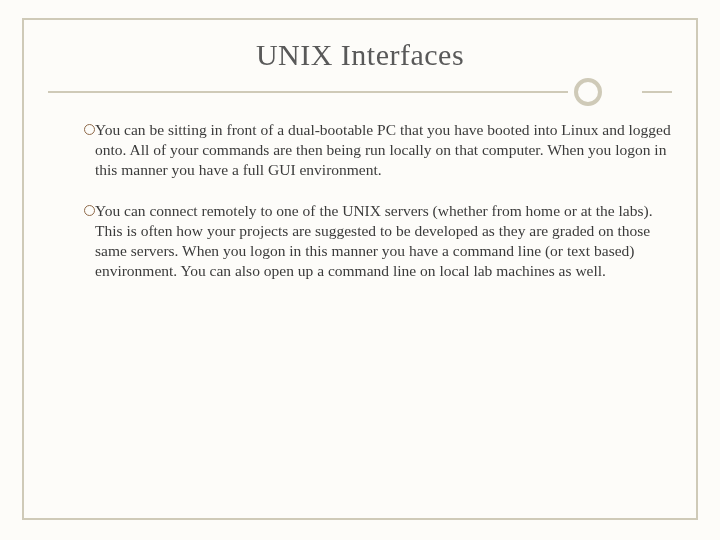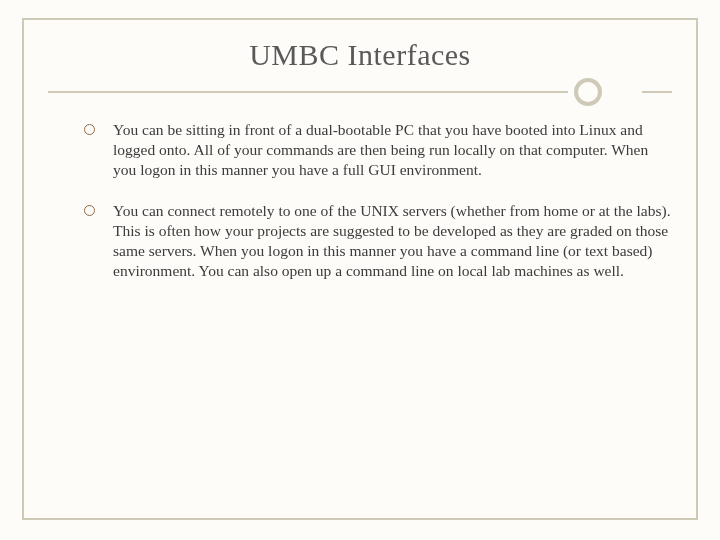--- a/index.html
+++ b/index.html
@@ -74,21 +74,21 @@
   }
   .intro-text {
     flex: 1;
   }
   .sub-list {
     padding-left: 36px;
   }
   .sub-item {
     display: flex;
     align-items: flex-start;
-    gap: 18px;
+    gap: 0;
     margin-bottom: 22px;
   }
   .circle-bullet {
     width: 11px;
     height: 11px;
     border: 1.5px solid #8f6a4a;
     border-radius: 50%;
     margin-top: 4px;
     flex-shrink: 0;
     background: transparent;
@@ -97,21 +97,21 @@
     flex: 1;
   }
 </style>
 </head>
 <body>
 
 <div class="slide">
   <div class="inner-frame">
 
     <div class="title-wrap">
-      <div class="title">UMBC Interfaces</div>
+      <div class="title">UNIX Interfaces</div>
     </div>
 
     <div class="divider-row">
       <div class="divider-line"></div>
       <div class="divider-circle"></div>
       <div class="divider-line" style="flex:0 0 30px"></div>
     </div>
 
     <div class="content">
 

